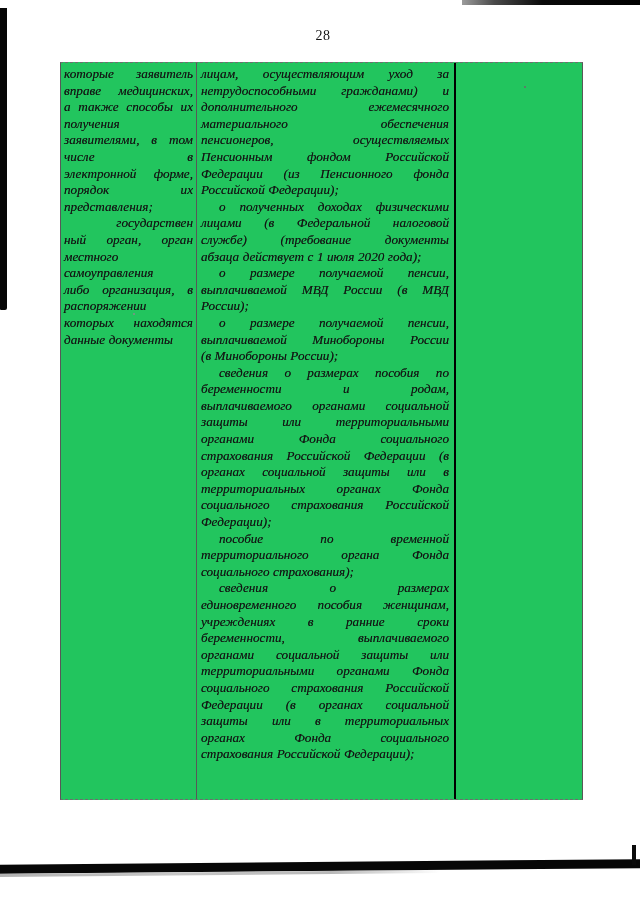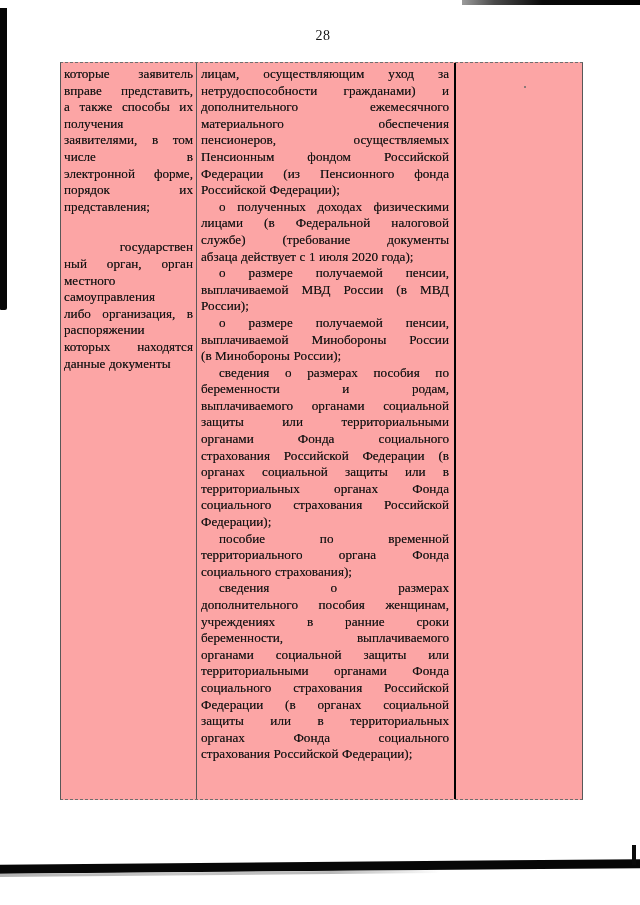--- a/index.html
+++ b/index.html
@@ -20,21 +20,22 @@
   }
   .doc-table {
     position: absolute;
     left: 60px; top: 62px;
     width: 523px; height: 738px;
     box-sizing: border-box;
     border: 1px solid #585858;
     border-top: 1px dashed #6e6e6e;
     border-bottom: 1px dashed #6e6e6e;
     display: flex;
-    background: #fca5a5;
+    background: #22c55e;
+    font-style: italic;
   }
   .col {
     box-sizing: border-box;
     font-size: 13.2px;
     line-height: 16.6px;
     text-shadow: 0 0 0.5px rgba(10,10,10,0.6);
   }
   .col-left {
     width: 136px;
     border-right: 1px solid #585858;
@@ -45,21 +46,21 @@
     border-right: 2px solid #000000;
     padding: 3px 5px 0 4px;
   }
   .col-right { flex: 1; }
   .line {
     text-align: justify;
     text-align-last: justify;
     word-spacing: 0.2px;
   }
   .line.last  { text-align-last: left; }
-  .line.right { text-align-last: right; margin-top: 24px; }
+  .line.right { text-align-last: right; }
   .line.indent { text-indent: 18px; }
 
   
   .artifact { position: absolute; }
   .left-bar {
     left: 0; top: 8px;
     width: 7px; height: 302px;
     background: #060606;
     border-radius: 0 0 2px 1px;
   }
@@ -94,40 +95,40 @@
 <div>
 
   <div class="artifact left-bar"></div>
   <div class="artifact top-right-bar"></div>
 
   <div class="page-number">28</div>
 
   <div class="doc-table">
     <div class="col col-left">
         <div class="line">которые заявитель</div>
-        <div class="line">вправе представить,</div>
+        <div class="line">вправе медицинских,</div>
         <div class="line">а также способы их</div>
         <div class="line">получения</div>
         <div class="line">заявителями, в том</div>
         <div class="line">числе в</div>
         <div class="line">электронной форме,</div>
         <div class="line">порядок их</div>
         <div class="line last">представления;</div>
         <div class="line right">государствен</div>
         <div class="line">ный орган, орган</div>
         <div class="line">местного</div>
         <div class="line">самоуправления</div>
         <div class="line">либо организация, в</div>
         <div class="line">распоряжении</div>
         <div class="line">которых находятся</div>
         <div class="line last">данные документы</div>
       </div>
     <div class="col col-middle">
         <div class="line">лицам, осуществляющим уход за</div>
-        <div class="line">нетрудоспособности гражданами) и</div>
+        <div class="line">нетрудоспособными гражданами) и</div>
         <div class="line">дополнительного ежемесячного</div>
         <div class="line">материального обеспечения</div>
         <div class="line">пенсионеров, осуществляемых</div>
         <div class="line">Пенсионным фондом Российской</div>
         <div class="line">Федерации (из Пенсионного фонда</div>
         <div class="line last">Российской Федерации);</div>
         <div class="line indent">о полученных доходах физическими</div>
         <div class="line">лицами (в Федеральной налоговой</div>
         <div class="line">службе) (требование документы</div>
         <div class="line last">абзаца действует с 1 июля 2020 года);</div>
@@ -144,21 +145,21 @@
         <div class="line">органами Фонда социального</div>
         <div class="line">страхования Российской Федерации (в</div>
         <div class="line">органах социальной защиты или в</div>
         <div class="line">территориальных органах Фонда</div>
         <div class="line">социального страхования Российской</div>
         <div class="line last">Федерации);</div>
         <div class="line indent">пособие по временной</div>
         <div class="line">территориального органа Фонда</div>
         <div class="line last">социального страхования);</div>
         <div class="line indent">сведения о размерах</div>
-        <div class="line">дополнительного пособия женщинам,</div>
+        <div class="line">единовременного пособия женщинам,</div>
         <div class="line">учреждениях в ранние сроки</div>
         <div class="line">беременности, выплачиваемого</div>
         <div class="line">органами социальной защиты или</div>
         <div class="line">территориальными органами Фонда</div>
         <div class="line">социального страхования Российской</div>
         <div class="line">Федерации (в органах социальной</div>
         <div class="line">защиты или в территориальных</div>
         <div class="line">органах Фонда социального</div>
         <div class="line last">страхования Российской Федерации);</div>
       </div>

